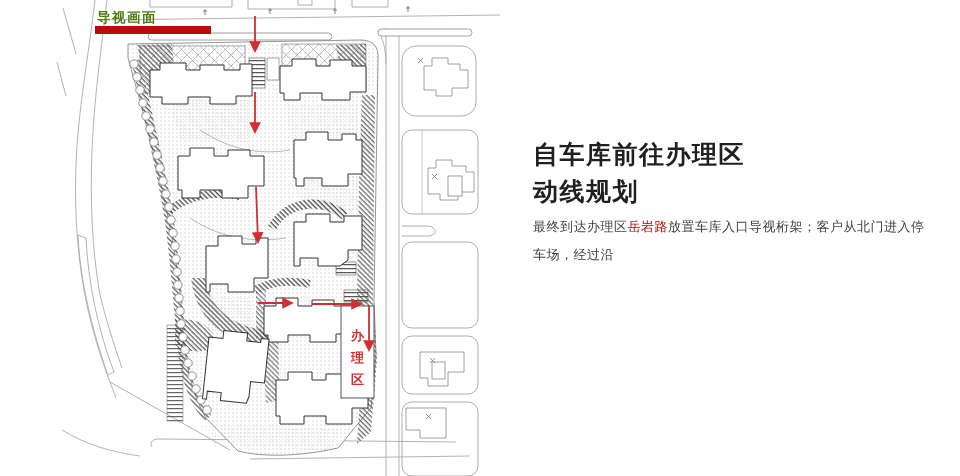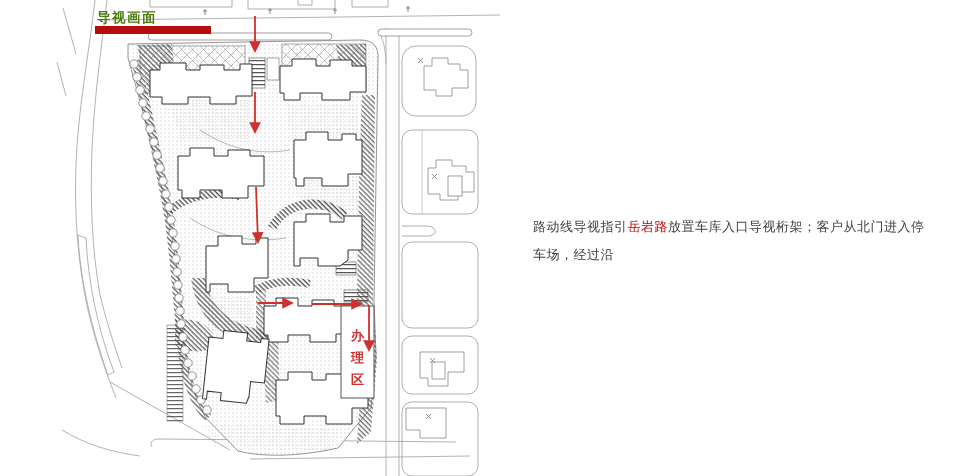--- a/index.html
+++ b/index.html
@@ -199,18 +199,22 @@
       <path d="M258,303 L291,303" marker-end="url(#arr)"></path>
       <path d="M312,304 L360,304" marker-end="url(#arr)"></path>
       <path d="M369,306 L369,349" marker-end="url(#arr)"></path>
     </g>
   </svg>
   </div>
 
   <div class="tag">导视画面</div>
   <div class="tagbar"></div>
 
+  <div class="headline">
+    <div>自车库前往办理区</div>
+    <div>动线规划</div>
+  </div>
 
   <div class="bodytext">
-    <div><span>路动线导视指引</span><span class="hl">岳岩路</span><span>放置车库入口导视桁架；客户从北门进入停车场，经过沿</span></div>
+    <div><span>最终到达办理区</span><span class="hl">岳岩路</span><span>放置车库入口导视桁架；客户从北门进入停车场，经过沿</span></div>
   </div>
 
 </div>
 
 </body></html>

